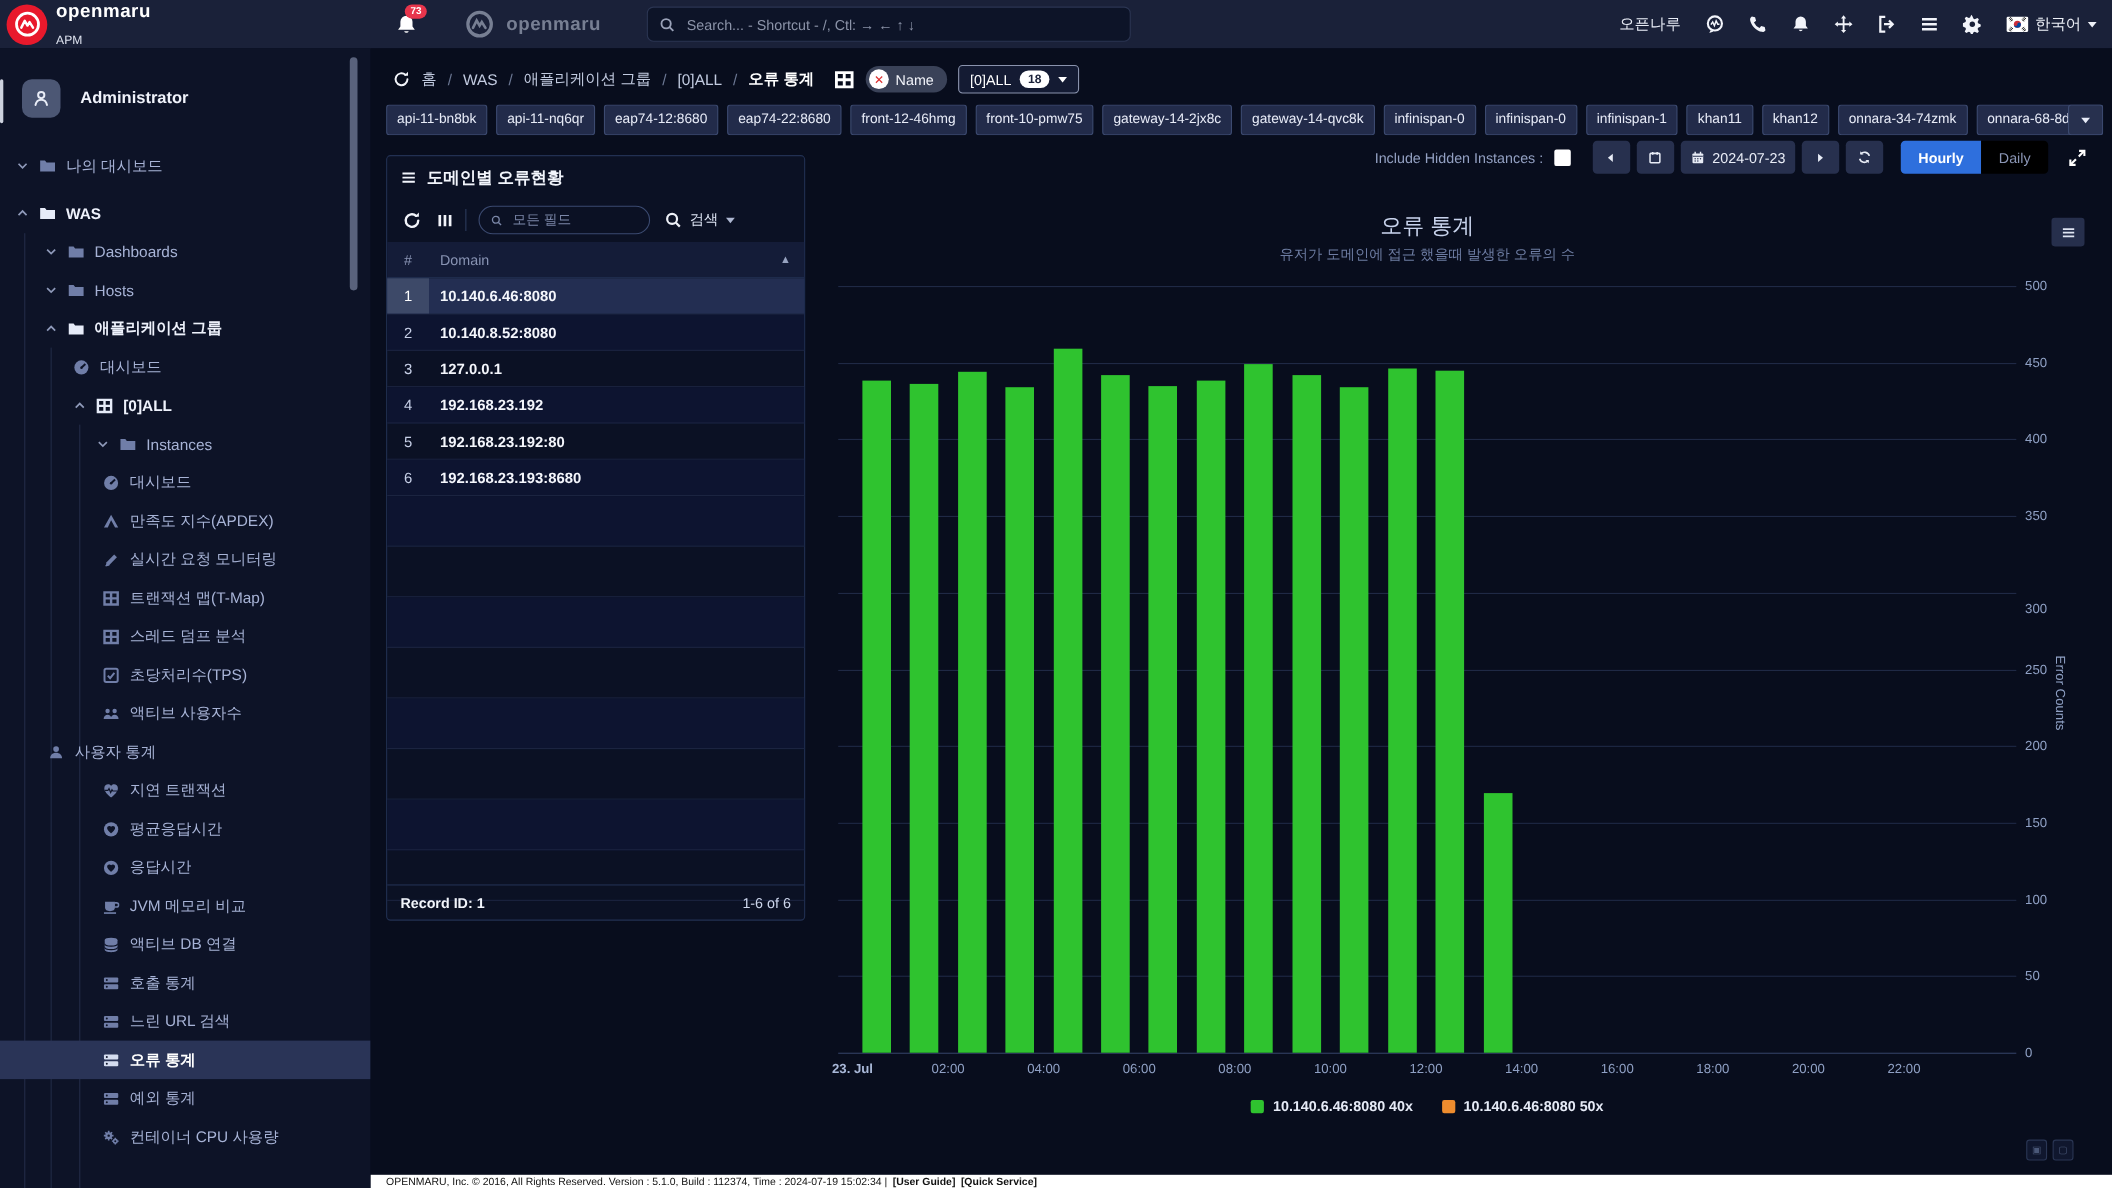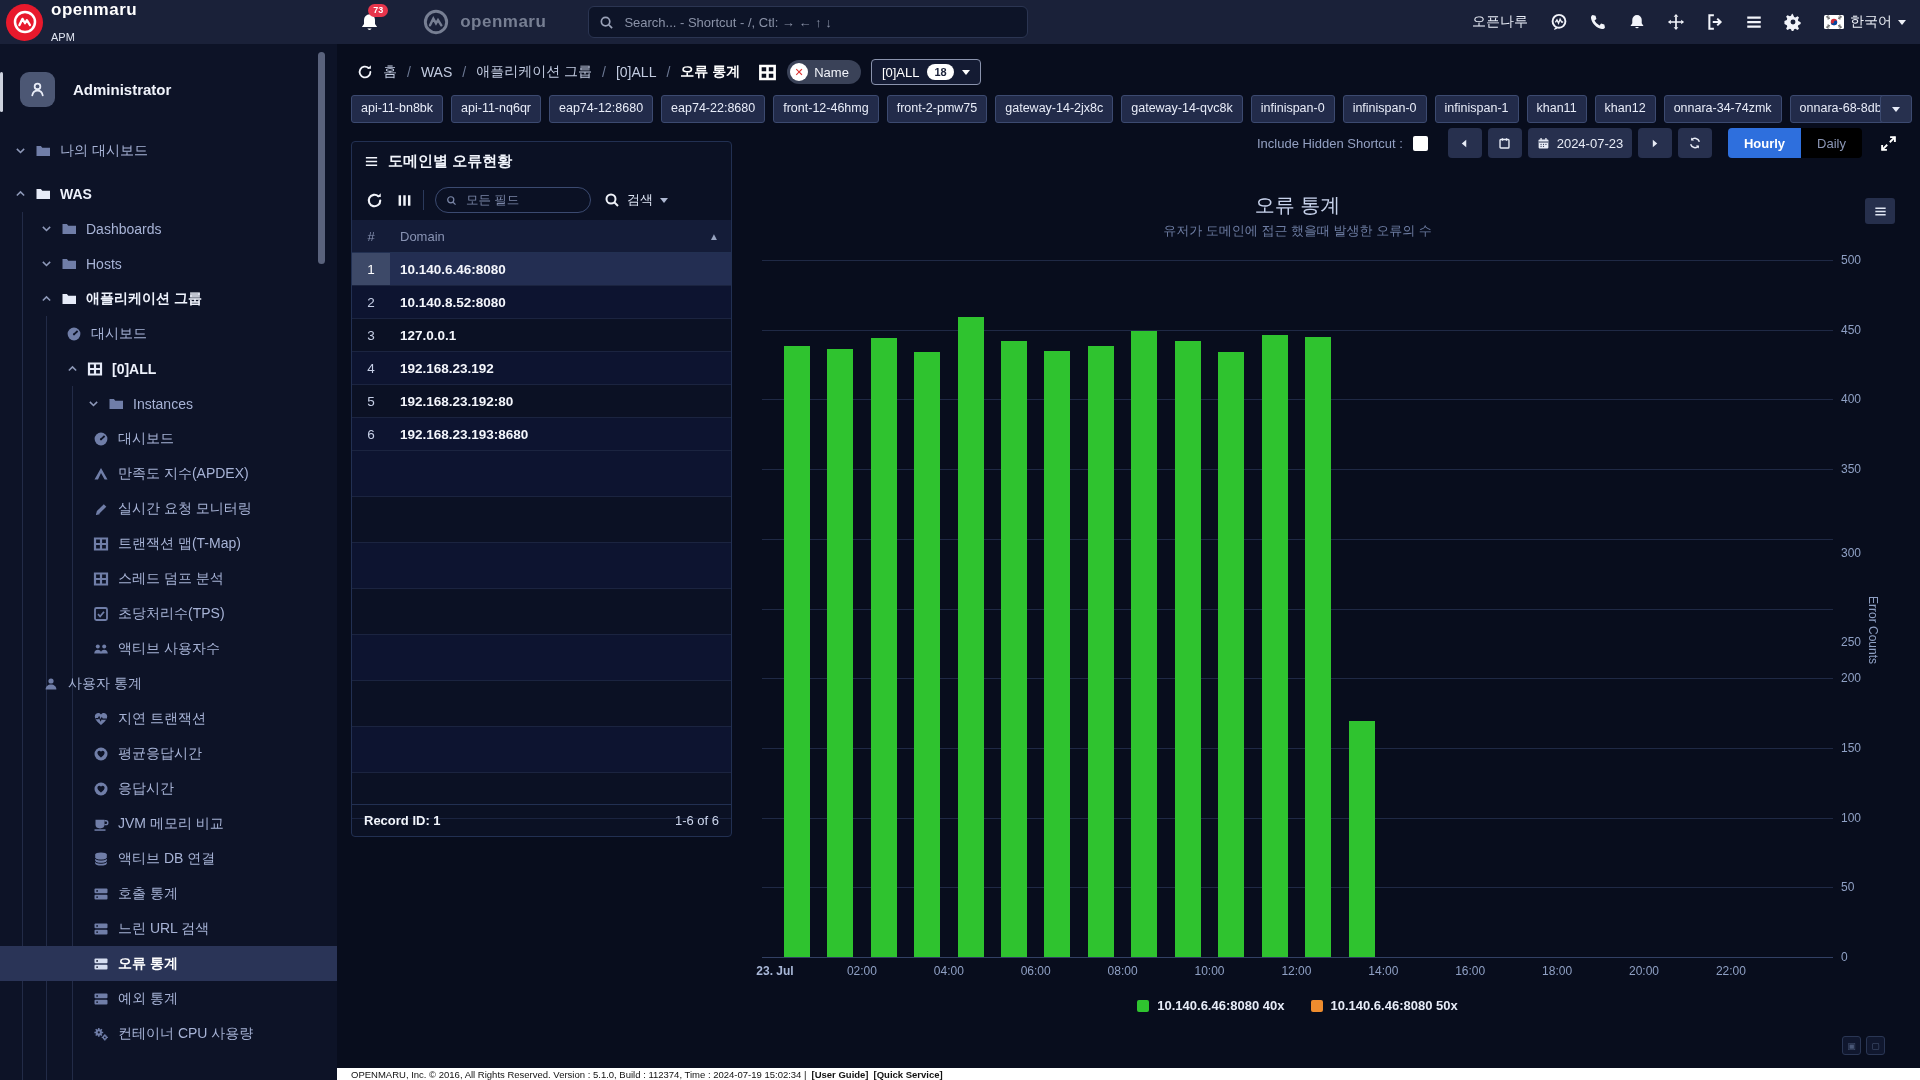--- a/index.html
+++ b/index.html
@@ -549,21 +549,21 @@
       </span>
     </div>
 
     <div id="tags-row">
       <div id="tags" style="display:flex;gap:8px;">
           <div class="chip">api-11-bn8bk</div>
           <div class="chip">api-11-nq6qr</div>
           <div class="chip">eap74-12:8680</div>
           <div class="chip">eap74-22:8680</div>
           <div class="chip">front-12-46hmg</div>
-          <div class="chip">front-2-pmw75</div>
+          <div class="chip">front-10-pmw75</div>
           <div class="chip">gateway-14-2jx8c</div>
           <div class="chip">gateway-14-qvc8k</div>
           <div class="chip">infinispan-0</div>
           <div class="chip">infinispan-0</div>
           <div class="chip">infinispan-1</div>
           <div class="chip">khan11</div>
           <div class="chip">khan12</div>
           <div class="chip">onnara-34-74zmk</div>
           <div class="chip">onnara-68-8db4h</div>
         </div>
@@ -652,21 +652,21 @@
           </div>
       </div>
       <div class="p-foot">
         <span class="rid">Record ID: 1</span>
         <span class="rng">1-6 of 6</span>
       </div>
     </div>
 
     <div id="chart">
       <div id="ctrl">
-        <span class="inc-label">Include Hidden Shortcut :</span>
+        <span class="inc-label">Include Hidden Instances :</span>
         <span class="chk"></span>
         <span style="width:8px"></span>
         <span class="cbtn">
             <svg viewBox="0 0 16 16" width="11" height="11">
               <path d="M10.5 2.5v11L4 8z" fill="currentColor"></path>
             </svg>
           </span>
         <span class="cbtn">
             <svg viewBox="0 0 16 16" width="13" height="13">
               <rect x="2.5" y="3" width="11" height="10.5" rx="1" fill="none" stroke="currentColor" stroke-width="1.7"></rect>
@@ -723,21 +723,21 @@
           <div class="ytick" style="top: 839px;">0</div>
           <div class="gl" style="top: 769.3px;"></div>
           <div class="ytick" style="top: 769.3px;">50</div>
           <div class="gl" style="top: 699.6px;"></div>
           <div class="ytick" style="top: 699.6px;">100</div>
           <div class="gl" style="top: 629.9px;"></div>
           <div class="ytick" style="top: 629.9px;">150</div>
           <div class="gl" style="top: 560.2px;"></div>
           <div class="ytick" style="top: 560.2px;">200</div>
           <div class="gl" style="top: 490.5px;"></div>
-          <div class="ytick" style="top: 490.5px; margin-top: 33px;">250</div>
+          <div class="ytick" style="top: 490.5px;">250</div>
           <div class="gl" style="top: 420.8px;"></div>
           <div class="ytick" style="top: 435px;">300</div>
           <div class="gl" style="top: 351.1px;"></div>
           <div class="ytick" style="top: 351.1px;">350</div>
           <div class="gl" style="top: 281.4px;"></div>
           <div class="ytick" style="top: 281.4px;">400</div>
           <div class="gl" style="top: 211.7px;"></div>
           <div class="ytick" style="top: 211.7px;">450</div>
           <div class="gl" style="top: 142px;"></div>
           <div class="ytick" style="top: 142px;">500</div>

